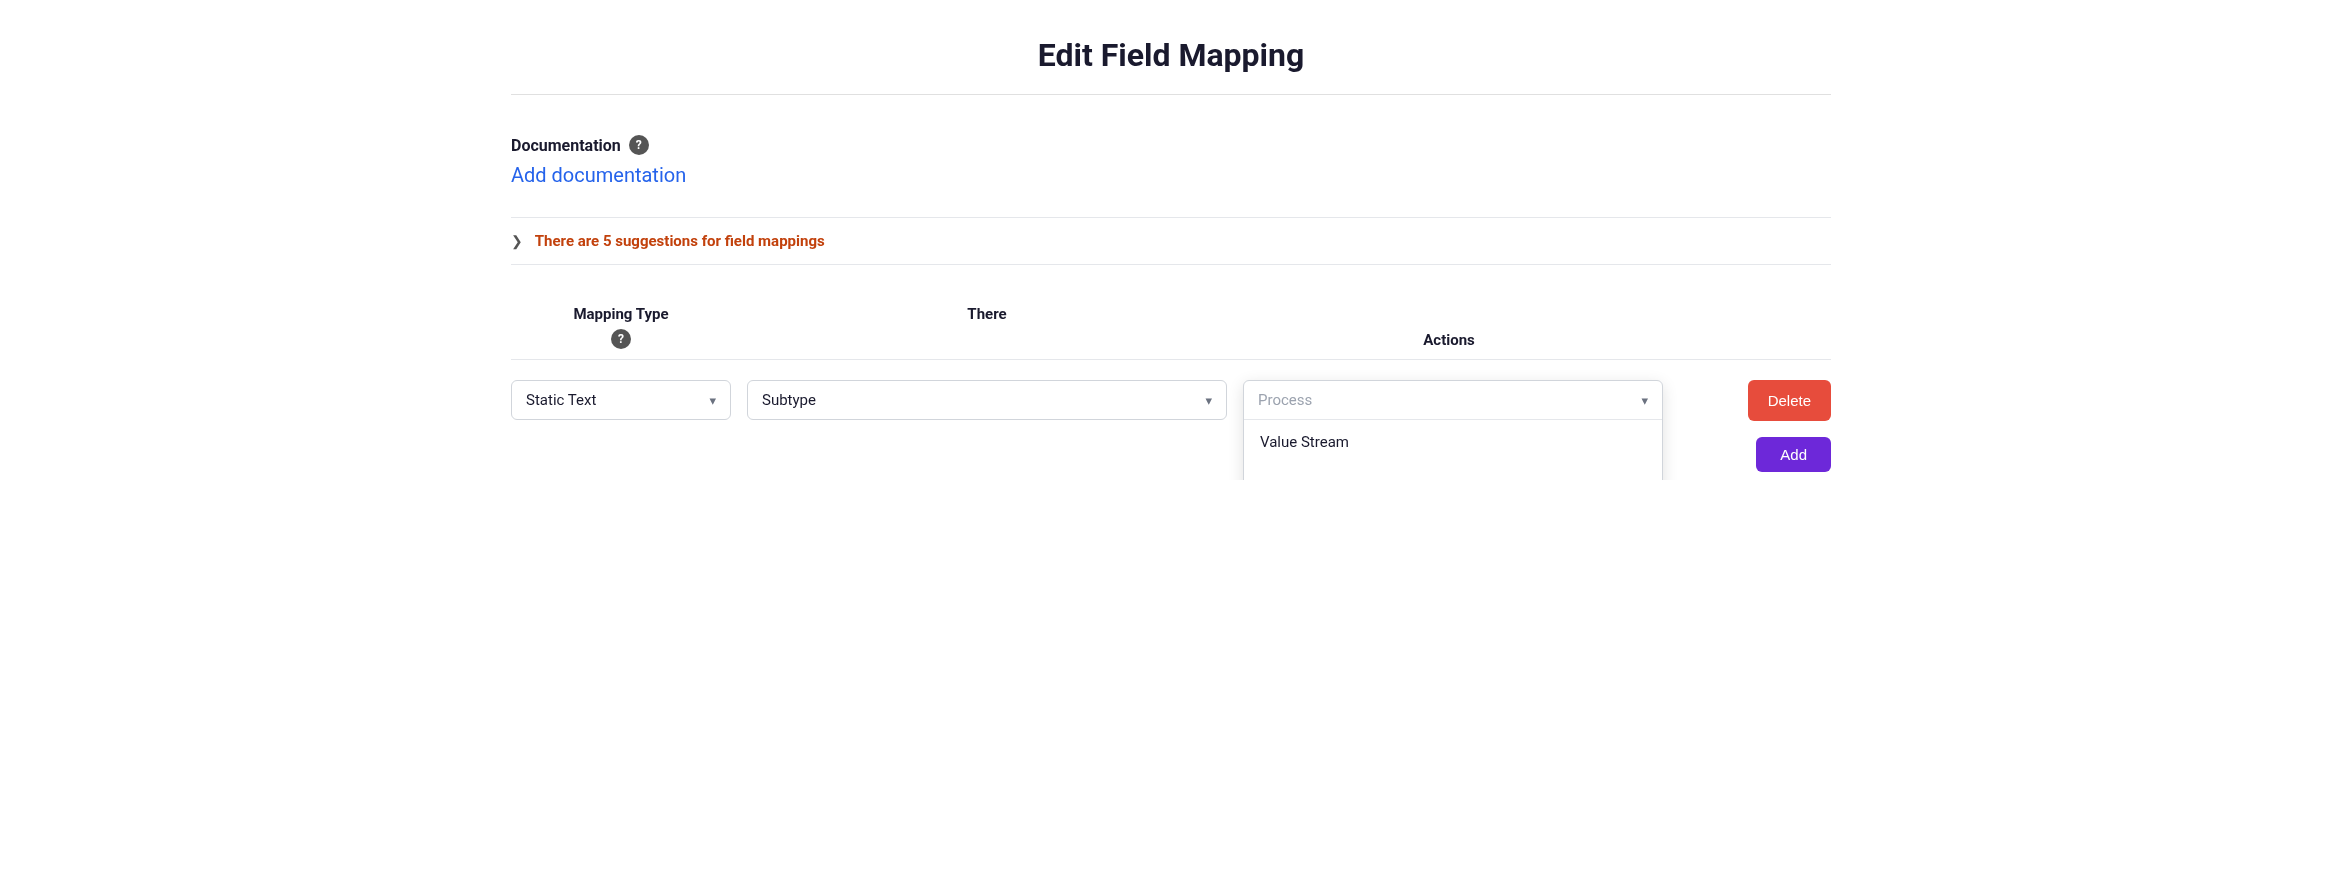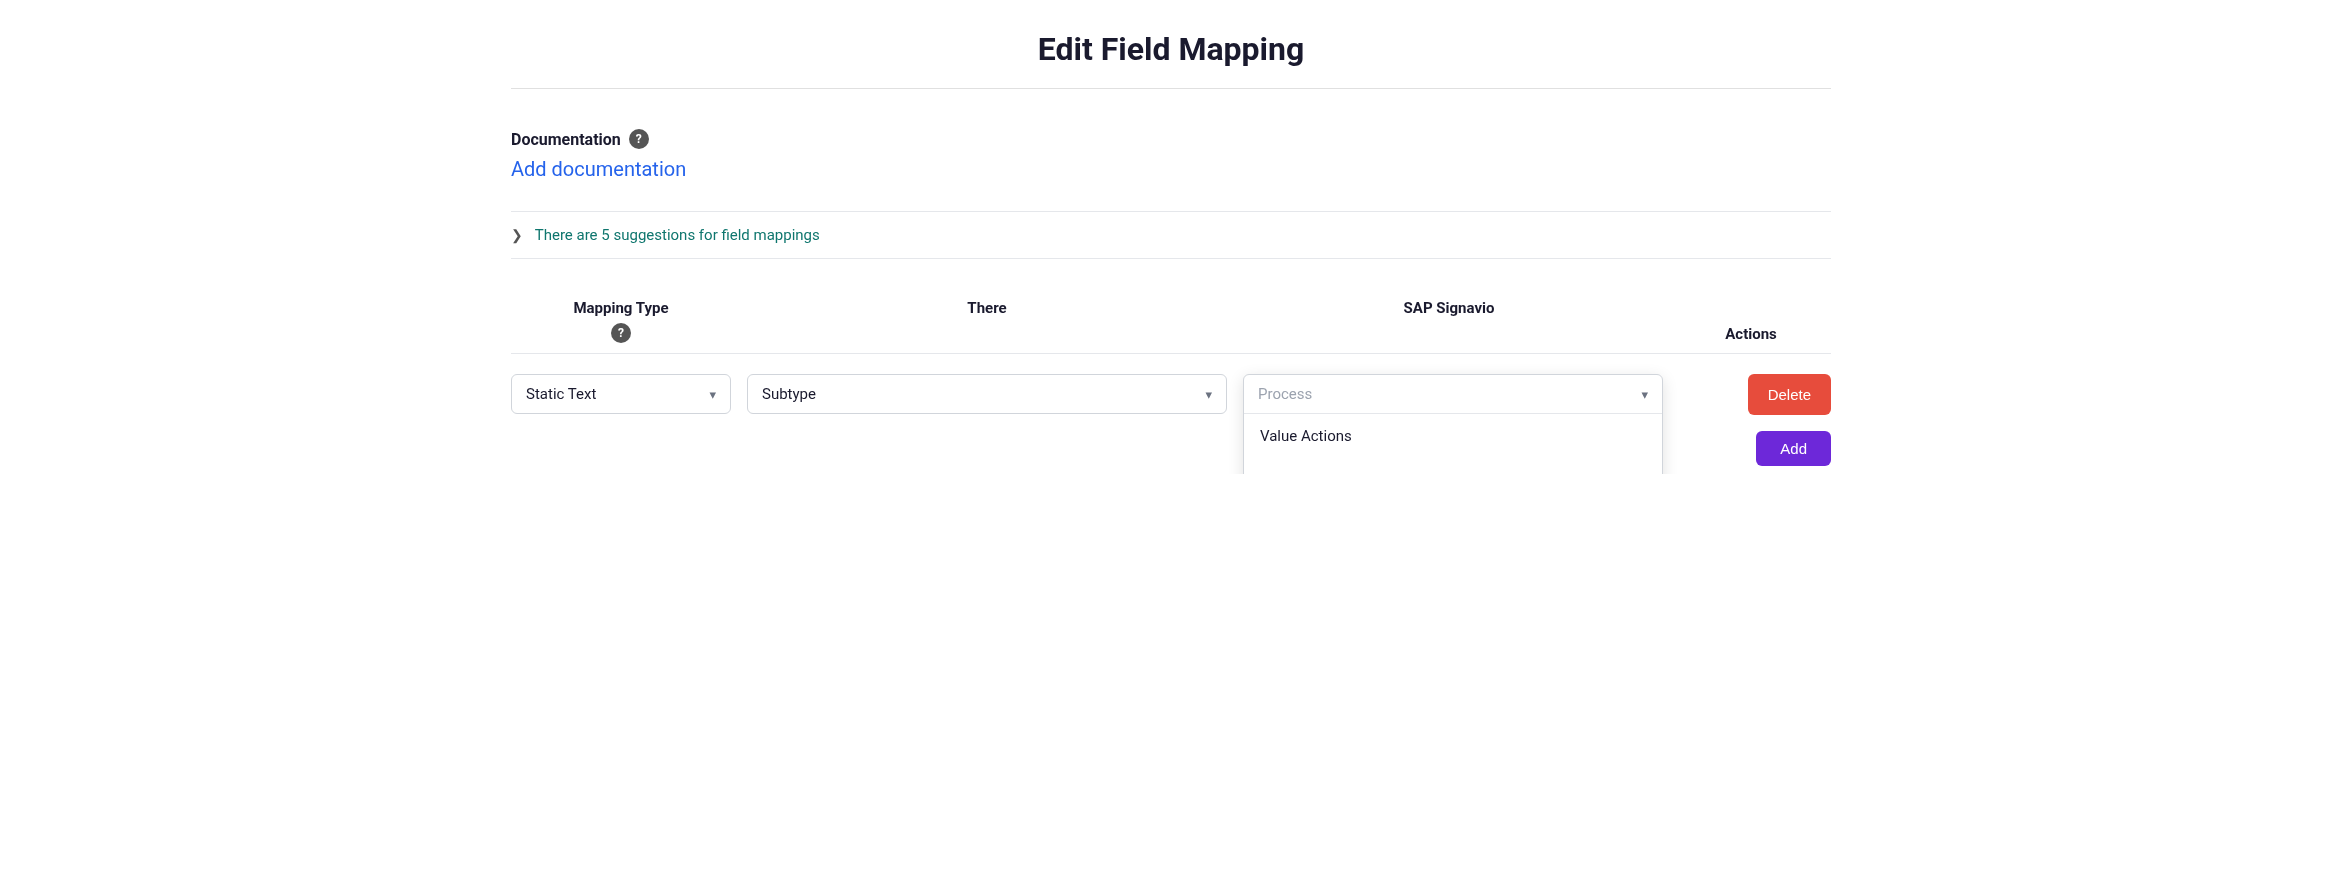--- a/index.html
+++ b/index.html
@@ -25,20 +25,21 @@
       text-align: center;
       padding: 30px 0 20px;
       border-bottom: 1px solid #e0e0e0;
       margin-bottom: 40px;
     }
 
     .page-header h1 {
       font-size: 32px;
       font-weight: 700;
       color: #1a1a2e;
+      margin-top: 6px;
     }
 
     .section-documentation {
       margin-bottom: 30px;
     }
 
     .doc-label {
       display: flex;
       align-items: center;
       gap: 8px;
@@ -79,22 +80,23 @@
       margin-bottom: 30px;
       cursor: pointer;
     }
 
     .chevron-right {
       font-size: 14px;
       color: #555;
     }
 
     .suggestions-text {
-      color: #0f766e;
-      font-size: 15px;
+      color: #c2410c;
+      font-size: 15px;
+      font-weight: bold;
     }
 
     .table-header {
       display: grid;
       grid-template-columns: 220px 480px 1fr 160px;
       gap: 16px;
       padding: 10px 0;
       border-bottom: 1px solid #e5e7eb;
       margin-bottom: 12px;
     }
@@ -254,23 +256,20 @@
   </div>
 
   <div class="table-header">
     <div class="col-header">
       <span>Mapping Type</span>
       <span class="help-icon">?</span>
     </div>
     <div class="col-header">
       <span>There</span>
     </div>
-    <div class="col-header">
-      <span>SAP Signavio</span>
-    </div>
     <div class="col-header actions">
       <span>Actions</span>
     </div>
   </div>
 
   <div class="table-row">
 
     <div class="dropdown-wrapper">
       <div class="dropdown-display">
         <span>Static Text</span>
@@ -285,21 +284,21 @@
       </div>
     </div>
 
     <div class="sap-dropdown-container">
       <div class="sap-dropdown-open">
         <div class="sap-dropdown-header">
           <span>Process</span>
           <span class="chevron">▾</span>
         </div>
         <div class="sap-dropdown-option">
-          <span>Value Actions</span>
+          <span>Value Stream</span>
         </div>
         <div class="sap-dropdown-option">
           <span>Customer Journey</span>
         </div>
         <div class="sap-dropdown-option highlighted">
           <span>Process</span>
         </div>
         <div class="sap-dropdown-option">
           <span>Business Product</span>
         </div>

